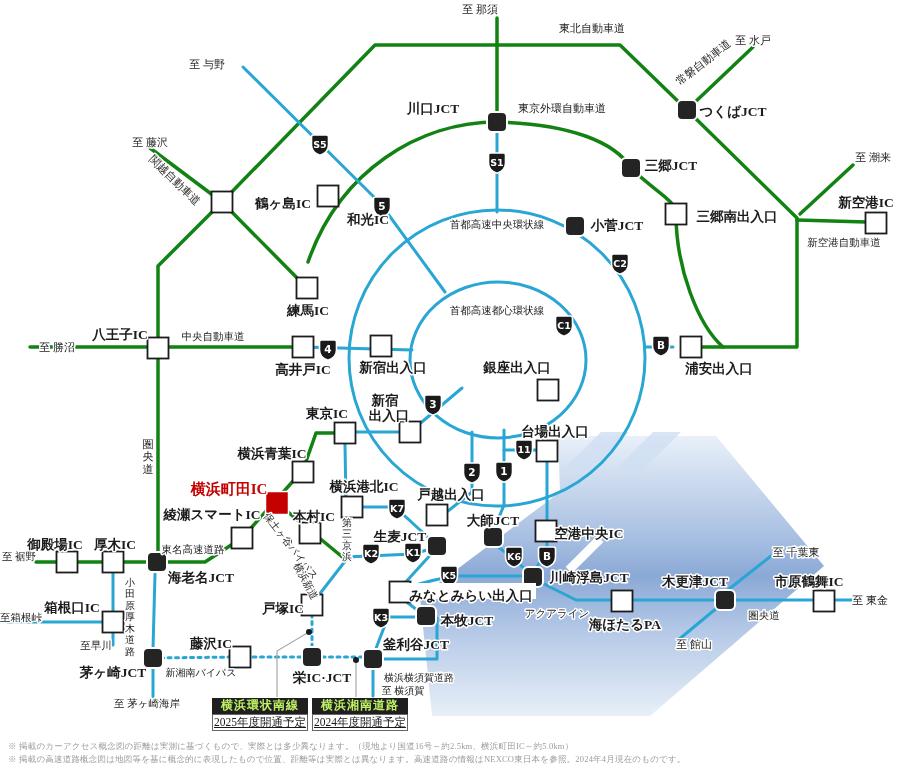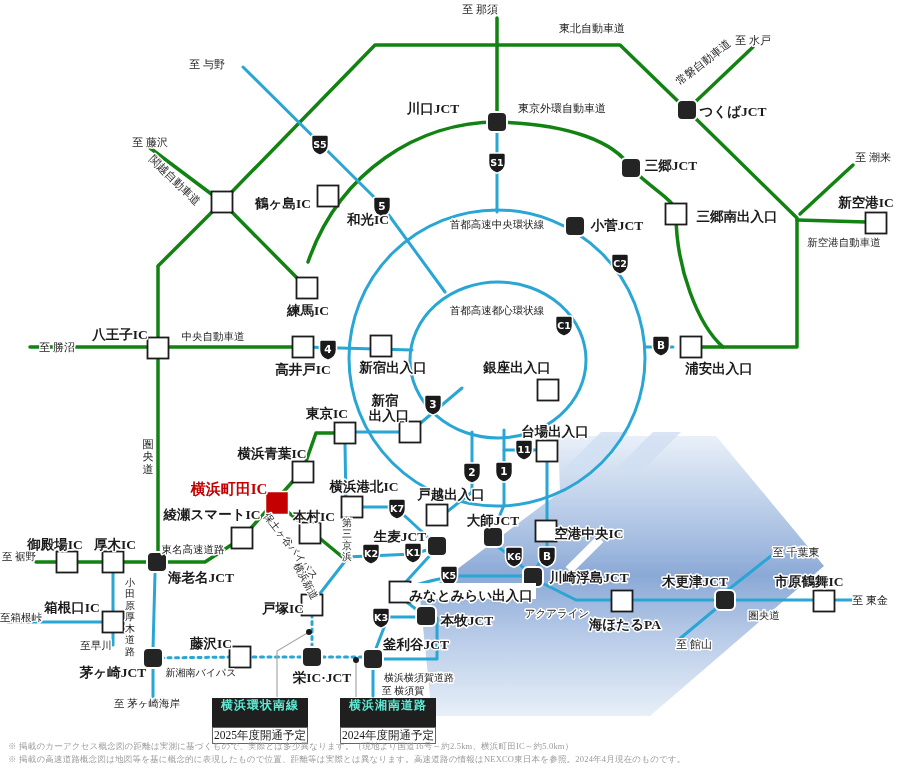--- a/index.html
+++ b/index.html
@@ -1,23 +1,23 @@
 <!DOCTYPE html>
 <html><head>
 <meta charset="utf-8">
 <style>
   html,body{margin:0;padding:0;background:#ffffff;}
   #stage{position:relative;width:898px;height:776px;background:#fff;overflow:hidden;
          font-family:"Liberation Serif","DejaVu Serif",serif;}
   #map-svg{position:absolute;left:0;top:0;}
   .plan-box{position:absolute;width:96px;text-align:center;}
-  .plan-box .hd{background:#1f1f1f;color:#5eead4;font-size:12px;font-weight:bold;
-                line-height:15px;height:29px;letter-spacing:1px;}
+  .plan-box .hd{background:#1f1f1f;color:#bef264;font-size:12px;font-weight:bold;
+                line-height:15px;height:16px;letter-spacing:1px;}
   .plan-box .bd{background:#fff;border:1px solid #666;font-size:11.5px;color:#1a1a1a;
-                line-height:15px;height:15px;}
+                line-height:15px;height:15px;text-decoration:underline;}
   #footnotes{position:absolute;left:8px;top:740px;width:880px;color:#9b9b9b;
              font-size:8.5px;line-height:13px;letter-spacing:.2px;}
 </style>
 </head>
 <body>
 
 <div id="stage">
   <svg id="map-svg" width="898" height="776" viewBox="0 0 898 776">
       <defs>
         <linearGradient id="bayg" x1="0" y1="0" x2="0" y2="1">
@@ -266,21 +266,21 @@
       <text x="419" y="677" text-anchor="middle" fill="#1b1b1b" font-size="10" font-weight="normal" font-family="&quot;Liberation Serif&quot;,&quot;DejaVu Serif&quot;,serif" stroke="#ffffff" stroke-width="3" paint-order="stroke" stroke-linejoin="round" dominant-baseline="central">横浜横須賀道路</text>
       <text x="322" y="677" text-anchor="middle" fill="#1b1b1b" font-size="13.5" font-weight="bold" font-family="&quot;Liberation Serif&quot;,&quot;DejaVu Serif&quot;,serif" stroke="#ffffff" stroke-width="3" paint-order="stroke" stroke-linejoin="round" dominant-baseline="central">栄IC·JCT</text>
       <text x="403" y="690" text-anchor="middle" fill="#1b1b1b" font-size="10" font-weight="normal" font-family="&quot;Liberation Serif&quot;,&quot;DejaVu Serif&quot;,serif" stroke="#ffffff" stroke-width="3" paint-order="stroke" stroke-linejoin="round" dominant-baseline="central">至 横須賀</text>
       <text x="147" y="703" text-anchor="middle" fill="#1b1b1b" font-size="10.5" font-weight="normal" font-family="&quot;Liberation Serif&quot;,&quot;DejaVu Serif&quot;,serif" stroke="#ffffff" stroke-width="3" paint-order="stroke" stroke-linejoin="round" dominant-baseline="central">至 茅ヶ崎海岸</text>
     </svg>
 
   <div class="plan-box" id="box0" style="left: 212px; top: 698px;">
     <div class="hd">横浜環状南線</div>
     <div class="bd">2025年度開通予定</div>
   </div>
-  <div class="plan-box" id="box1" style="left: 340px; top: 698px; text-align: center;">
+  <div class="plan-box" id="box1" style="left: 312px; top: 698px; text-align: center;">
     <div class="hd">横浜湘南道路</div>
     <div class="bd">2024年度開通予定</div>
   </div>
 
   <div id="footnotes">
     <div>※ 掲載のカーアクセス概念図の距離は実測に基づくもので、実際とは多少異なります。（現地より国道16号～約2.5km、横浜町田IC～約5.0km）</div>
     <div>※ 掲載の高速道路概念図は地図等を基に概念的に表現したもので位置、距離等は実際とは異なります。高速道路の情報はNEXCO東日本を参照。2024年4月現在のものです。</div>
   </div>
 </div>
 

